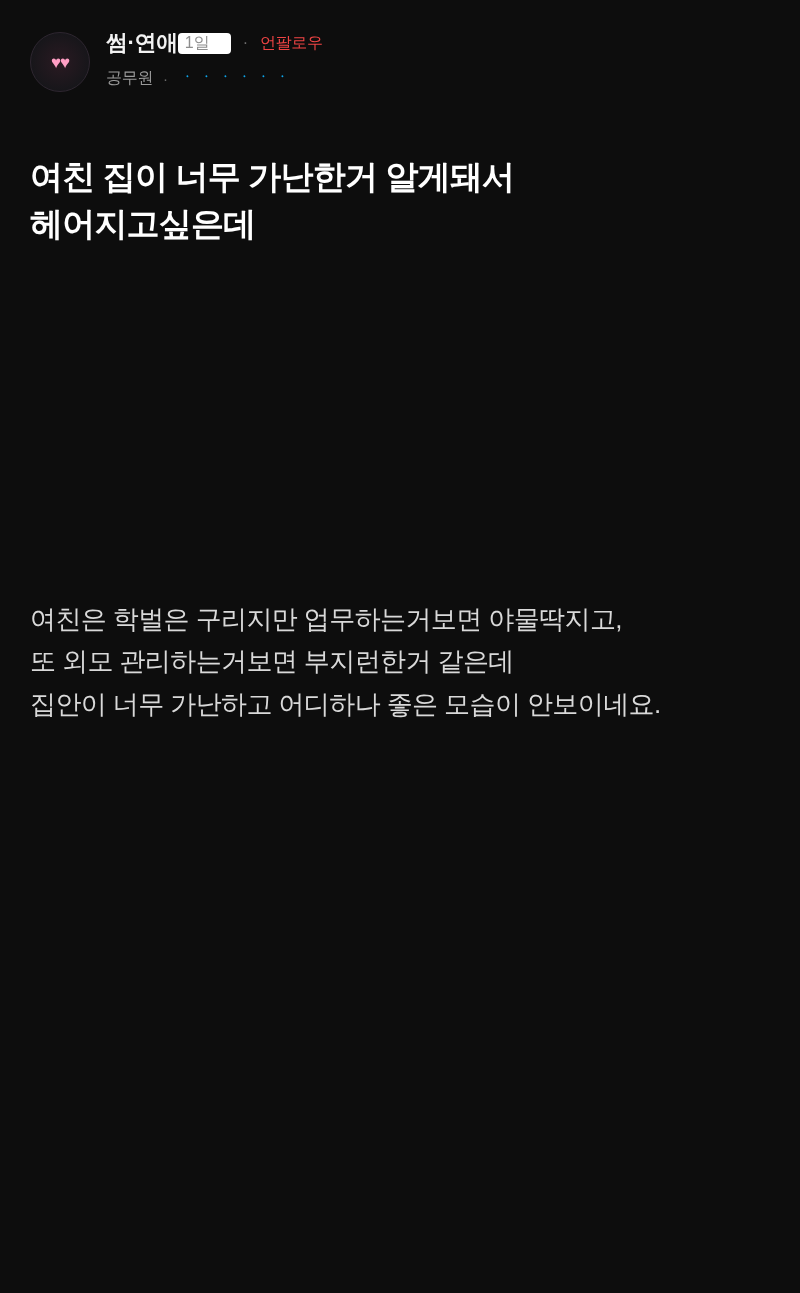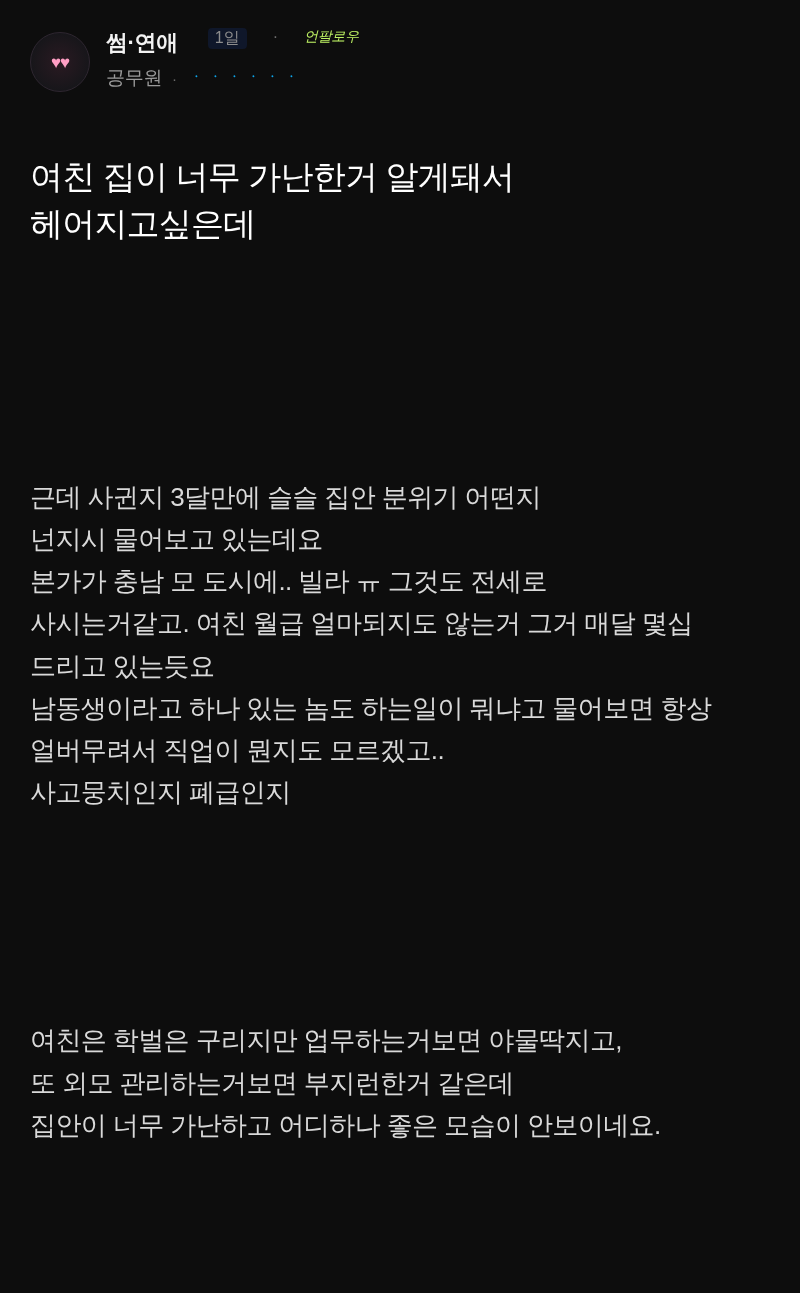--- a/index.html
+++ b/index.html
@@ -57,64 +57,63 @@
   .header-text {
     margin-left: 16px;
     display: flex;
     flex-direction: column;
     justify-content: center;
     padding-top: 6px;
   }
 
   .line1 {
     display: flex;
-    align-items: flex-start;
-    gap: 14px;
+    align-items: center;
+    gap: 0;
     white-space: nowrap;
   }
 
   .board-name {
     font-size: 22px;
     font-weight: bold;
     color: #f2f2f2;
     letter-spacing: -0.4px;
   }
 
   .time-badge {
-    margin-left: 16px;
+    margin-left: 0;
     font-size: 16px;
     color: #8d8d8d;
-    background: #0f172a;
+    background: #ffffff;
     border-radius: 4px;
-    padding: 2px 7px 3px 7px;
+    padding: 2px 21px 3px 7px;
     line-height: 1;
   }
 
   .dot-sep {
     margin: 0 12px;
     font-size: 16px;
     color: #6e6e6e;
   }
 
   .unfollow {
-    font-size: 14px;
-    color: #bef264;
+    font-size: 16px;
+    color: #ef4444;
     letter-spacing: -0.3px;
-    font-style: italic;
   }
 
   .line2 {
     display: flex;
     align-items: center;
     margin-top: 7px;
     white-space: nowrap;
   }
 
   .sub-label {
-    font-size: 19px;
+    font-size: 16px;
     color: #9a9a9a;
     letter-spacing: -0.3px;
     font-family: Liberation Serif, serif;
   }
 
   .sub-dot {
     margin: 0 10px;
     font-size: 15px;
     color: #6a6a6a;
   }
@@ -122,21 +121,21 @@
   .masked {
     font-size: 19px;
     color: #0ea5e9;
     letter-spacing: 0px;
   }
 
   
   .post-title {
     margin: 62px 30px 0 30px;
     font-size: 33px;
-    font-weight: normal;
+    font-weight: bold;
     line-height: 1.42;
     color: #ffffff;
     letter-spacing: -0.8px;
     white-space: pre-line;
   }
 
   
   .post-body {
     margin: 22px 30px 0 30px;
     font-size: 26px;
@@ -175,25 +174,19 @@
       </div>
     </div>
 
   </div>
 
   <div class="post-title">여친 집이 너무 가난한거 알게돼서
 헤어지고싶은데</div>
 
   <div class="post-body">
     <div class="gap"></div>
-    <div class="para">근데 사귄지 3달만에 슬슬 집안 분위기 어떤지
-넌지시 물어보고 있는데요
-본가가 충남 모 도시에.. 빌라 ㅠ 그것도 전세로
-사시는거같고. 여친 월급 얼마되지도 않는거 그거 매달 몇십 드리고 있는듯요
-남동생이라고 하나 있는 놈도 하는일이 뭐냐고 물어보면 항상 얼버무려서 직업이 뭔지도 모르겠고..
-사고뭉치인지 폐급인지</div>
     <div class="gap"></div>
     <div class="para">여친은 학벌은 구리지만 업무하는거보면 야물딱지고,
 또 외모 관리하는거보면 부지런한거 같은데
 집안이 너무 가난하고 어디하나 좋은 모습이 안보이네요.</div>
   </div>
 
 </div>
 
 </body></html>

